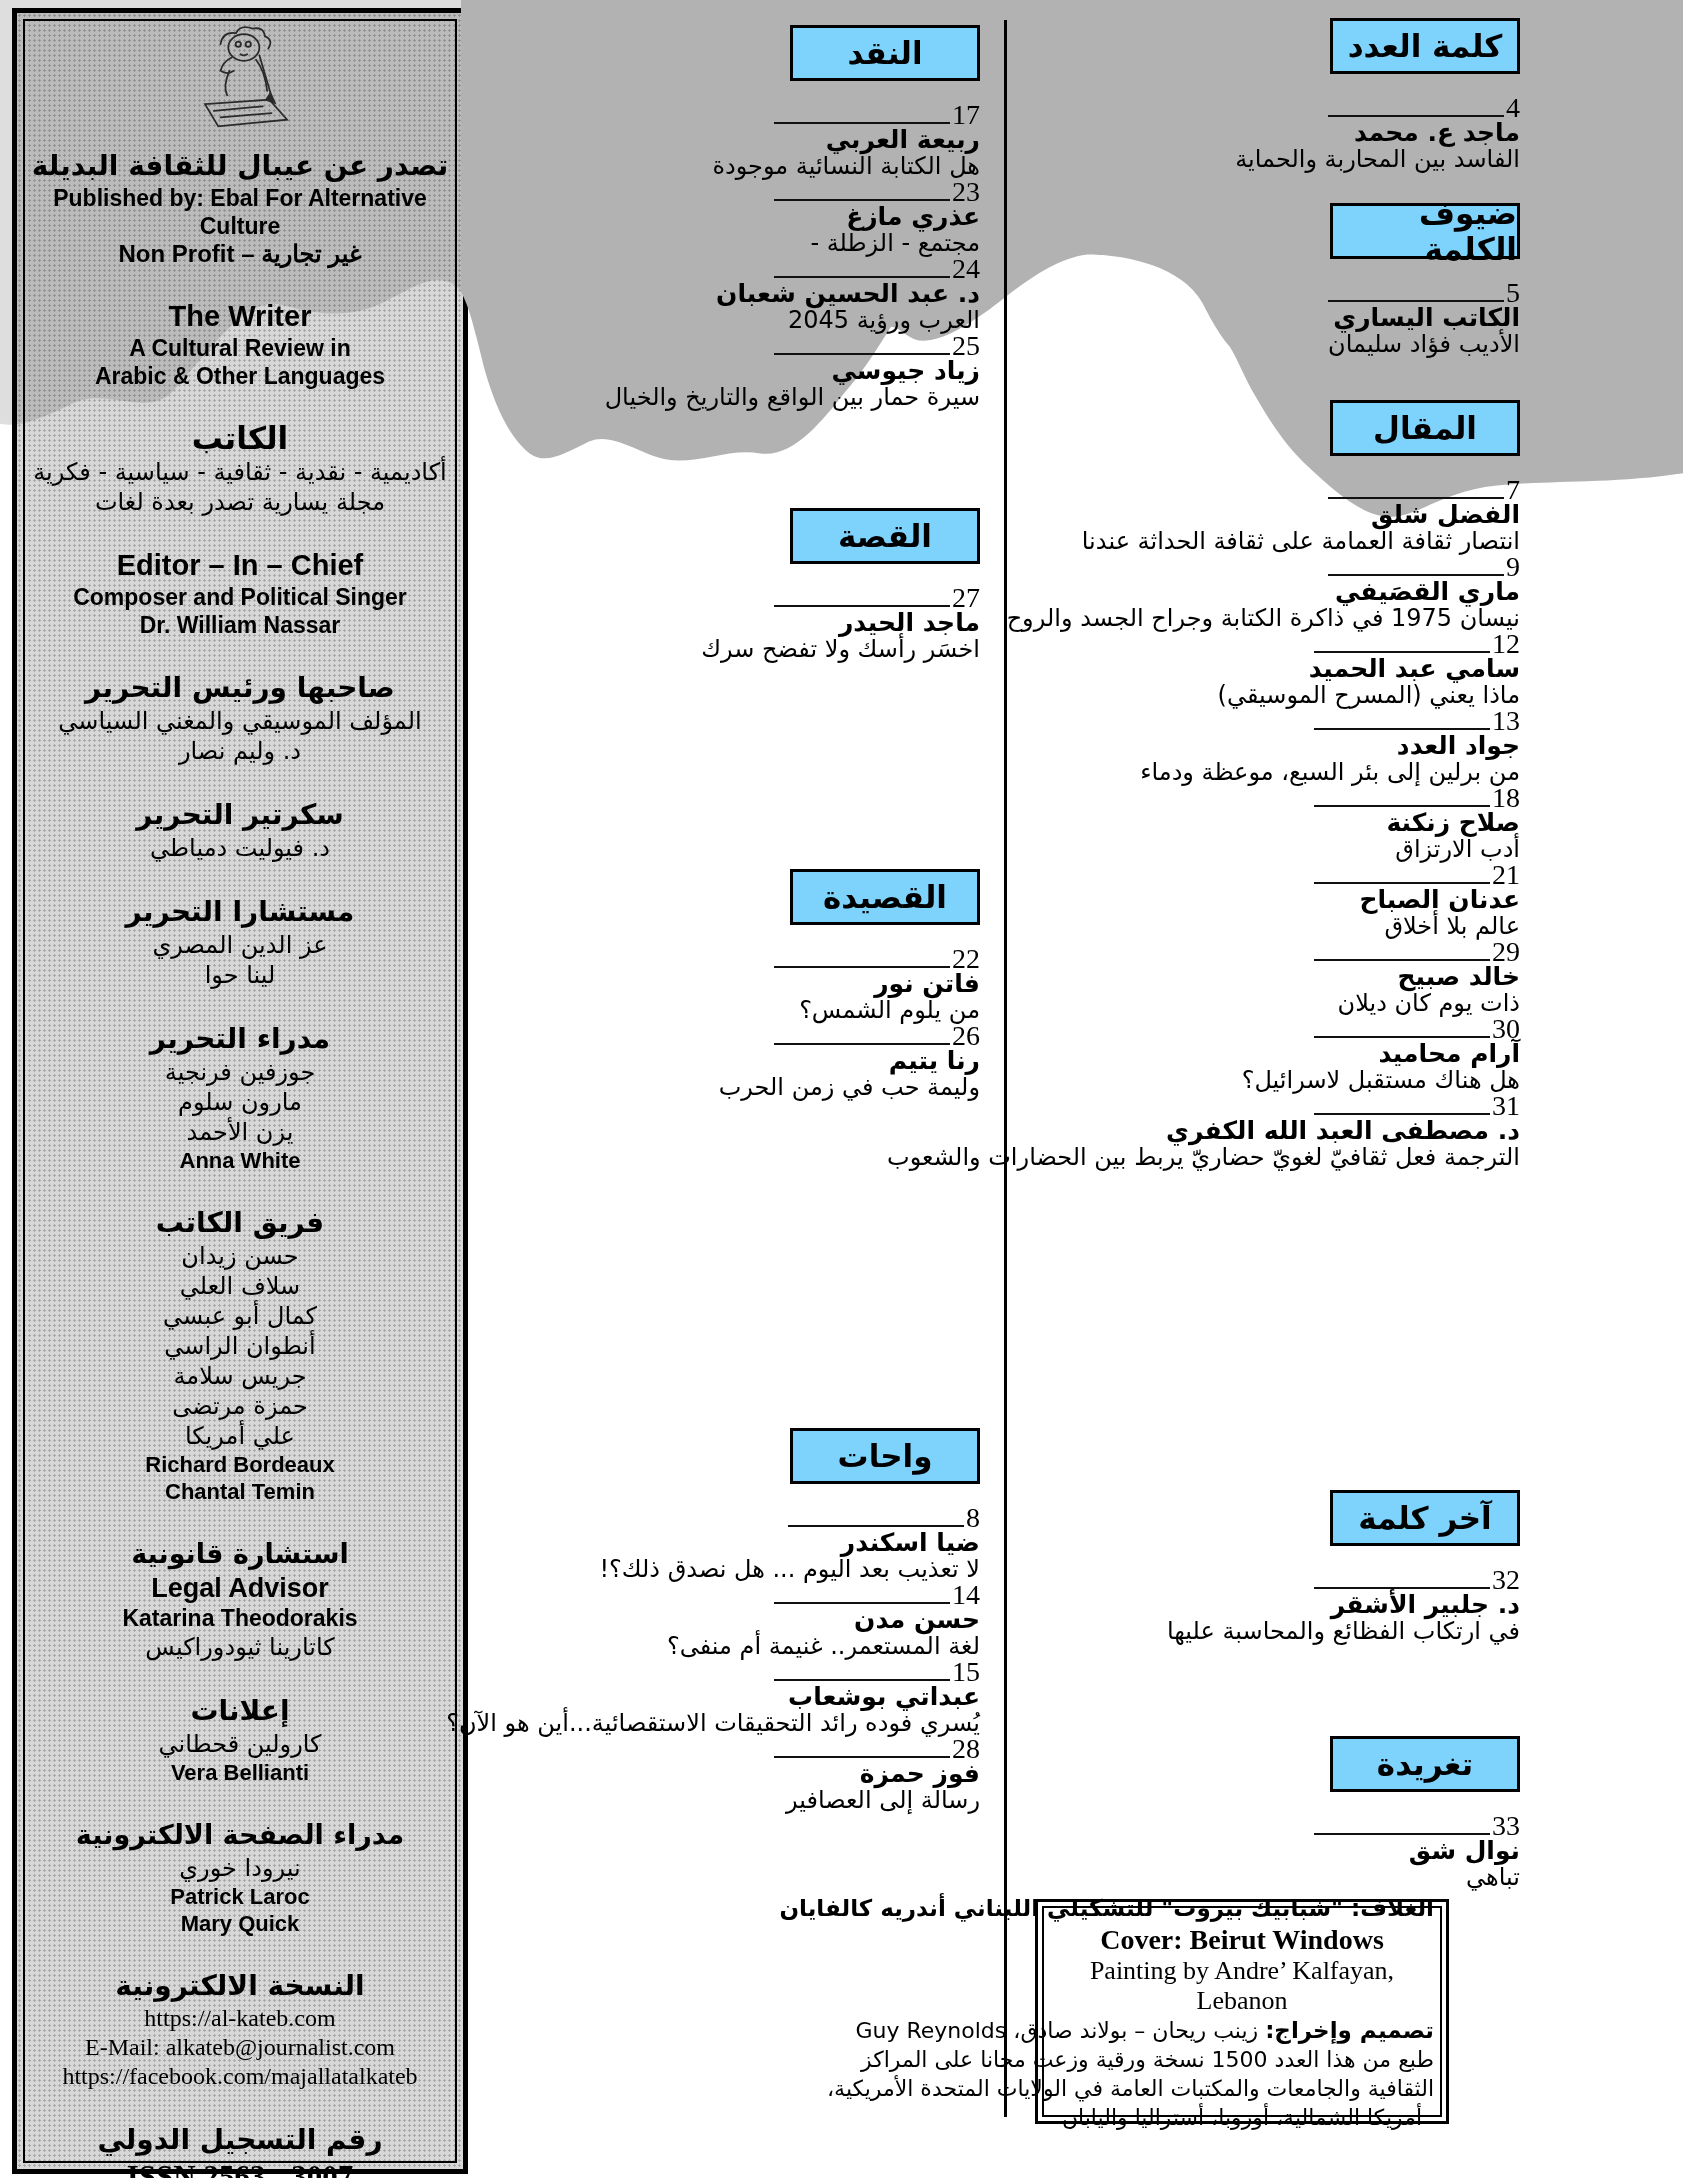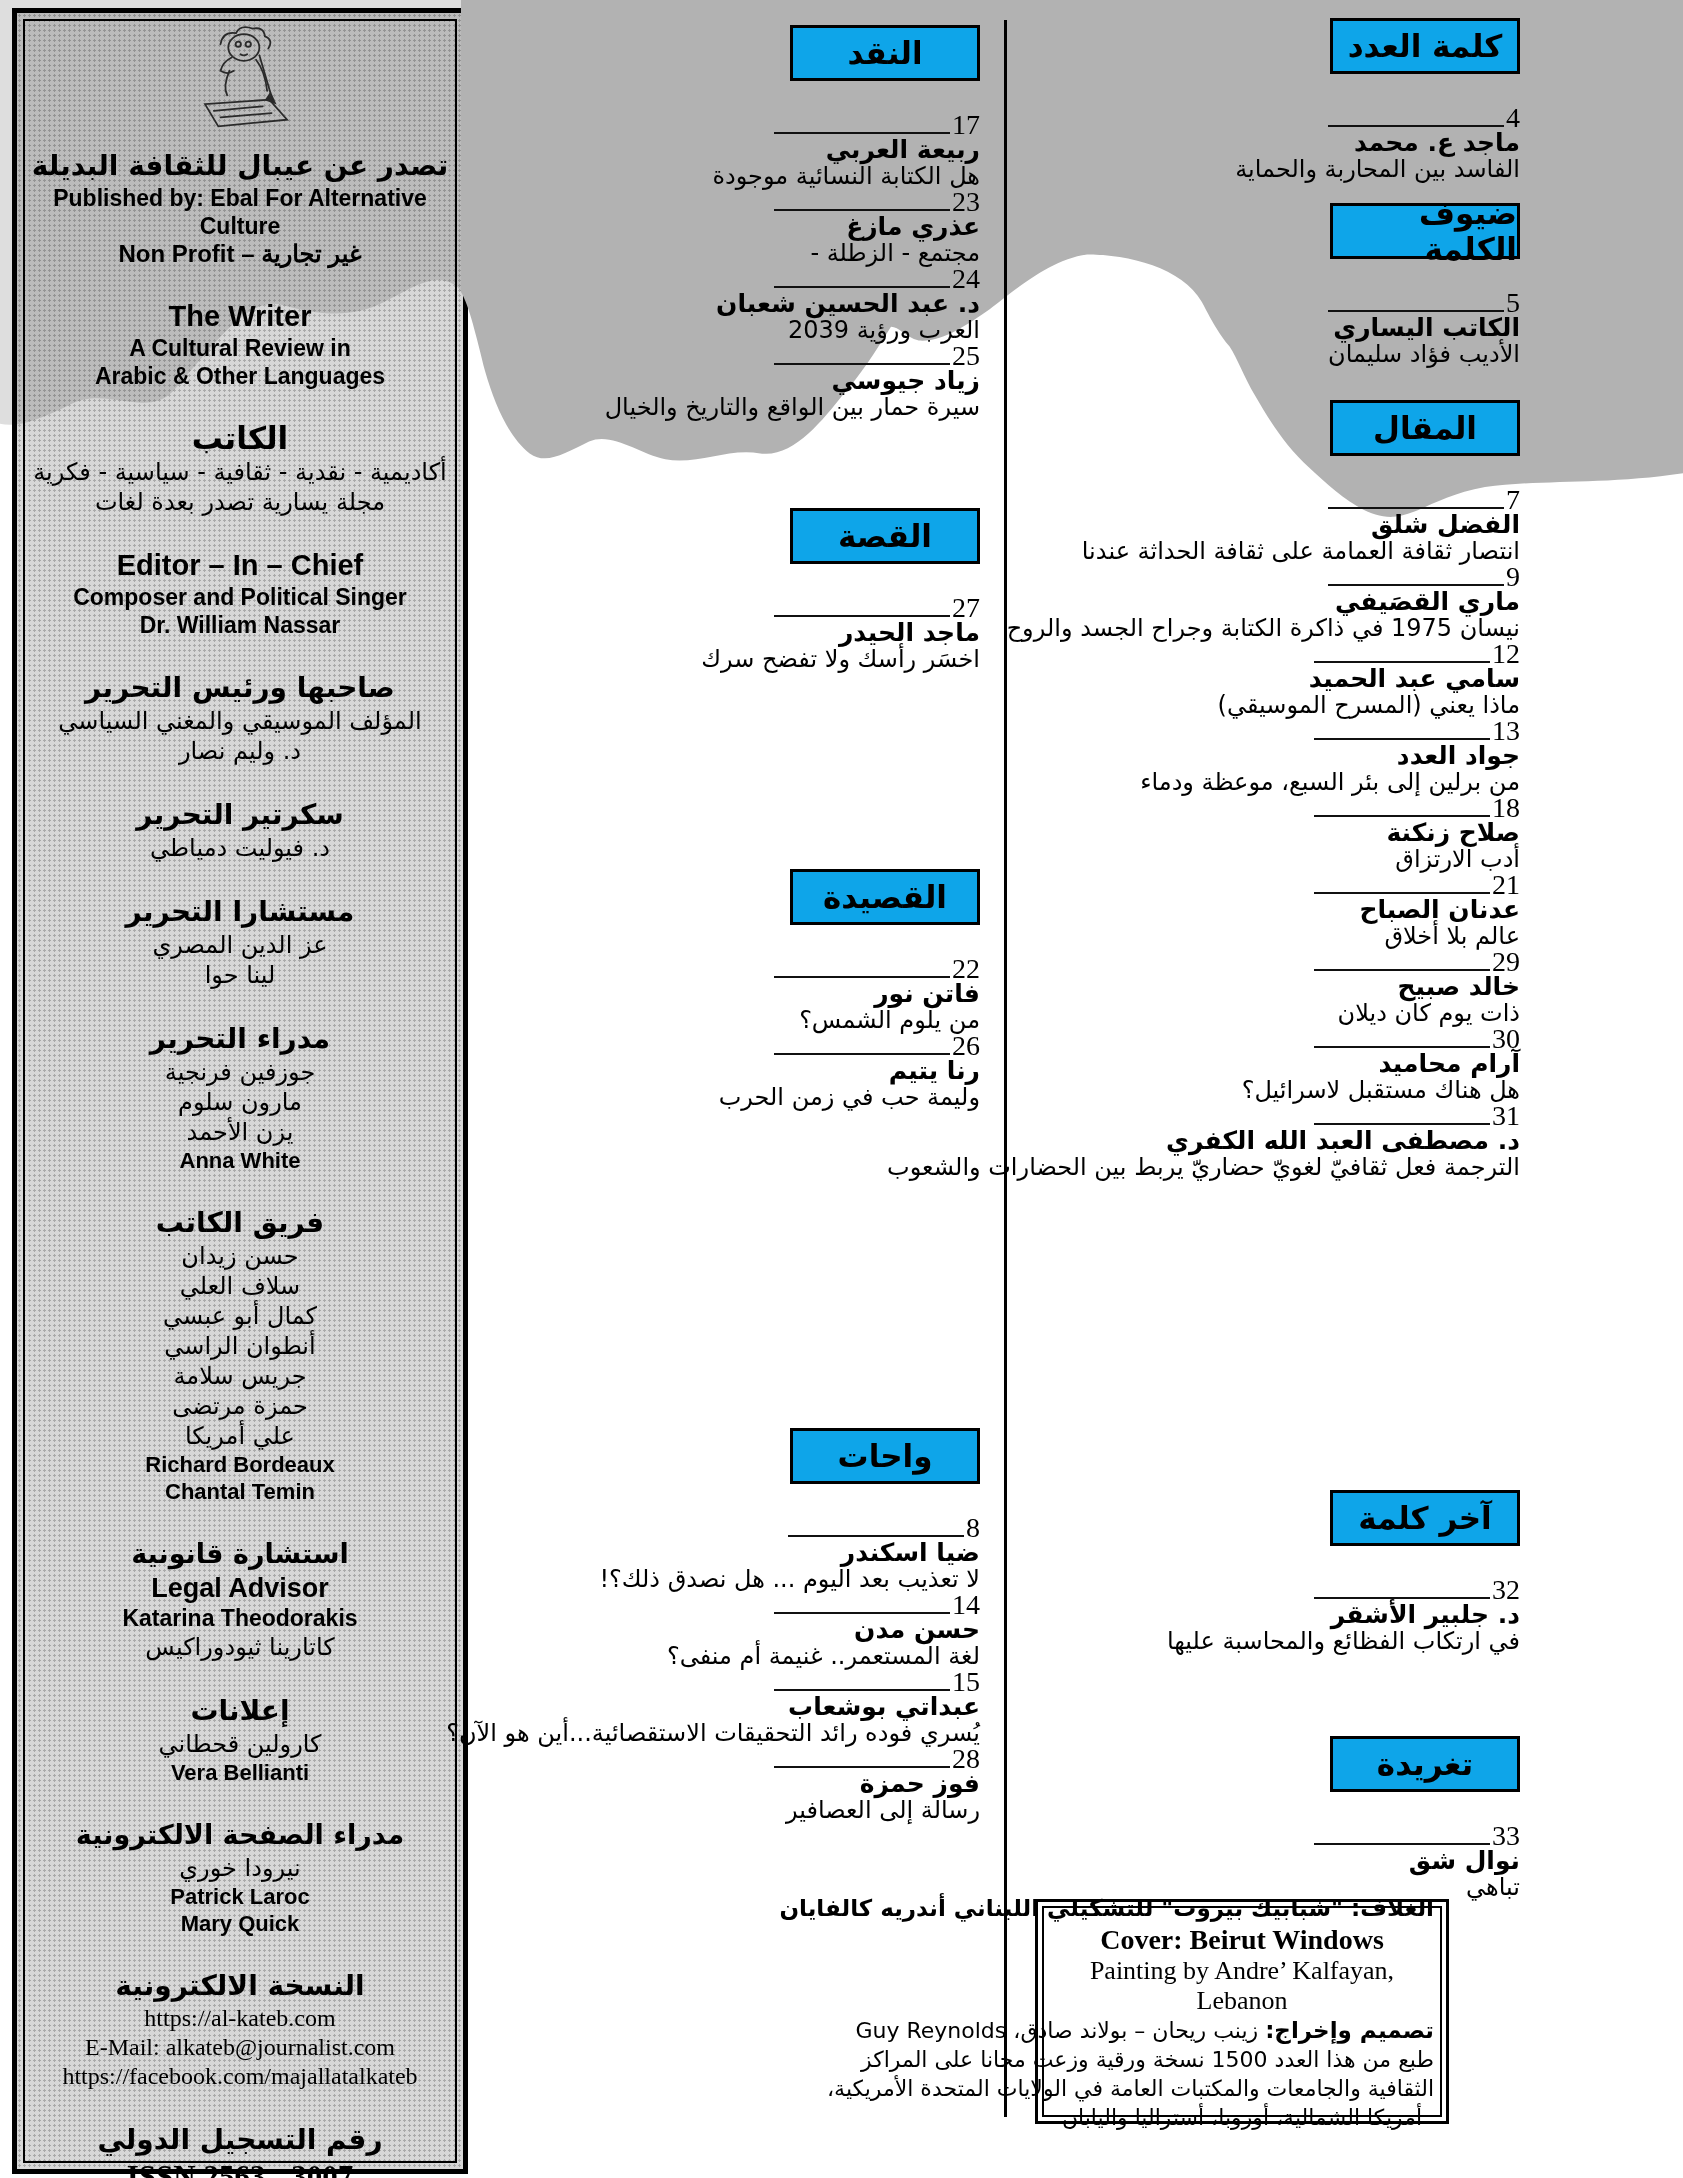--- a/index.html
+++ b/index.html
@@ -27,23 +27,23 @@
   .t-serif{font-family:"Liberation Serif",serif;font-size:24px;line-height:29px;}
   .issn-val{font-family:"Liberation Serif",serif;font-weight:700;font-size:31px;line-height:38px;}
   .gap{margin-top:30px;}
   .cartoon{height:111px;margin:2px auto 10px auto;}
 
   
   .toc-col{position:absolute;top:0;z-index:3;direction:rtl;text-align:right;}
   #middle-col{left:465px;width:515px;height:2178px;}
   #right-col{left:1025px;width:495px;height:2178px;}
   .toc-section{position:absolute;right:0;width:100%;}
-  .sec-box{width:184px;height:50px;border:3px solid #000;background:#0ea5e9;
+  .sec-box{width:184px;height:50px;border:3px solid #000;background:#7dd3fc;
            display:flex;align-items:center;justify-content:center;
-           font-weight:700;font-size:31px;margin-bottom:30px;}
+           font-weight:700;font-size:31px;margin-bottom:20px;}
   .entry{height:77px;}
   .pg{display:flex;direction:ltr;justify-content:flex-end;align-items:flex-end;height:26px;}
   .rule{width:176px;border-bottom:2px solid #111;margin-bottom:3px;}
   .num{font-family:"Liberation Serif",serif;font-size:28px;line-height:25px;padding-left:2px;}
   .author{font-weight:700;font-size:25px;line-height:26px;white-space:nowrap;}
   .etitle{font-size:24px;line-height:26px;white-space:nowrap;}
 
   .divider{position:absolute;left:1004px;top:20px;width:3px;height:2097px;background:#000;z-index:3;}
 
   
@@ -209,21 +209,21 @@
           </div>
           <div class="author">عذري مازغ</div>
           <div class="etitle">مجتمع - الزطلة -</div>
         </div>
         <div class="entry">
           <div class="pg">
             <span class="rule"></span>
             <span class="num">24</span>
           </div>
           <div class="author">د. عبد الحسين شعبان</div>
-          <div class="etitle">العرب ورؤية 2039</div>
+          <div class="etitle">العرب ورؤية 2045</div>
         </div>
         <div class="entry">
           <div class="pg">
             <span class="rule"></span>
             <span class="num">25</span>
           </div>
           <div class="author">زياد جيوسي</div>
           <div class="etitle">سيرة حمار بين الواقع والتاريخ والخيال</div>
         </div>
       </div>

